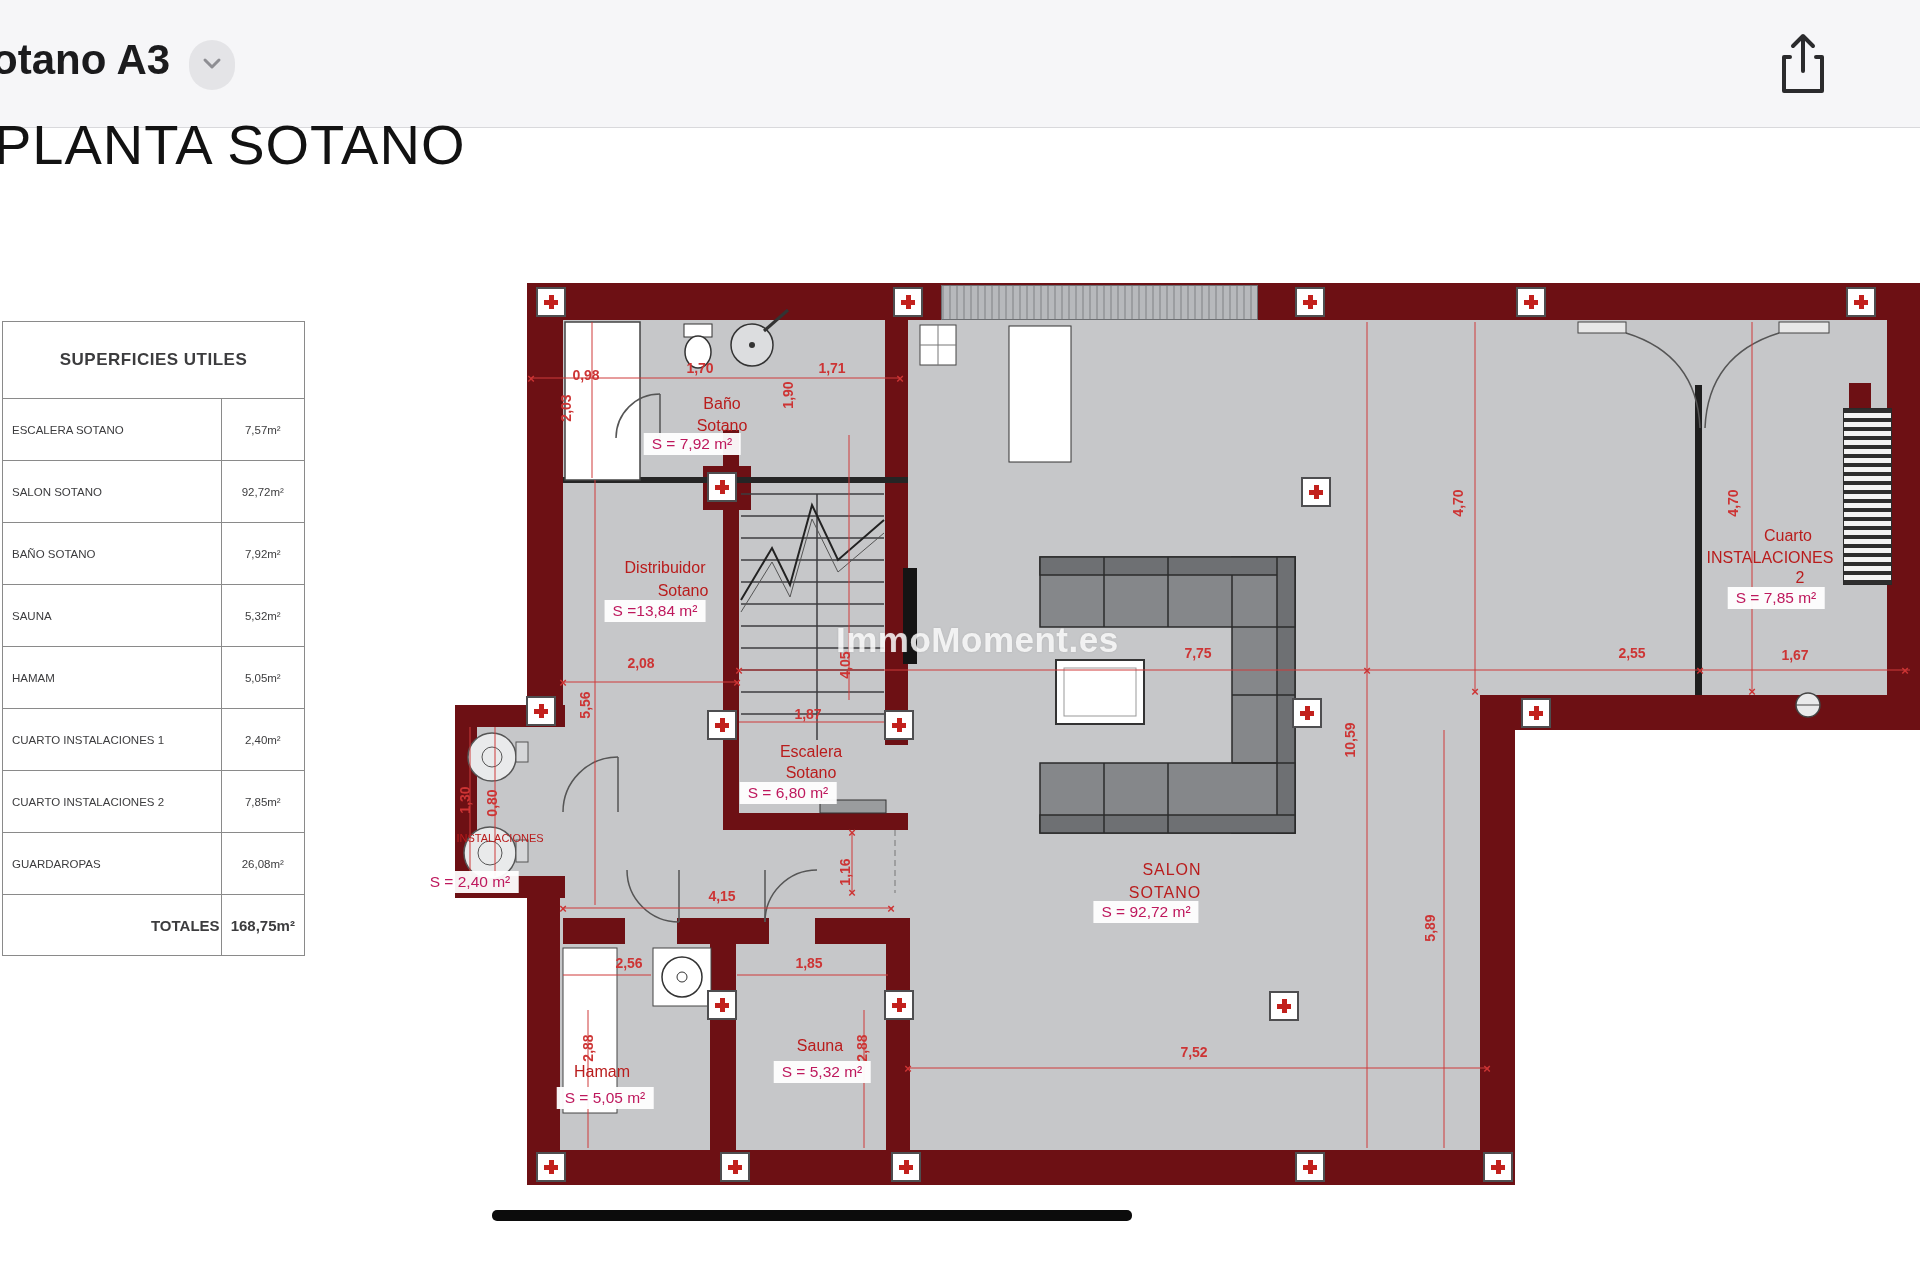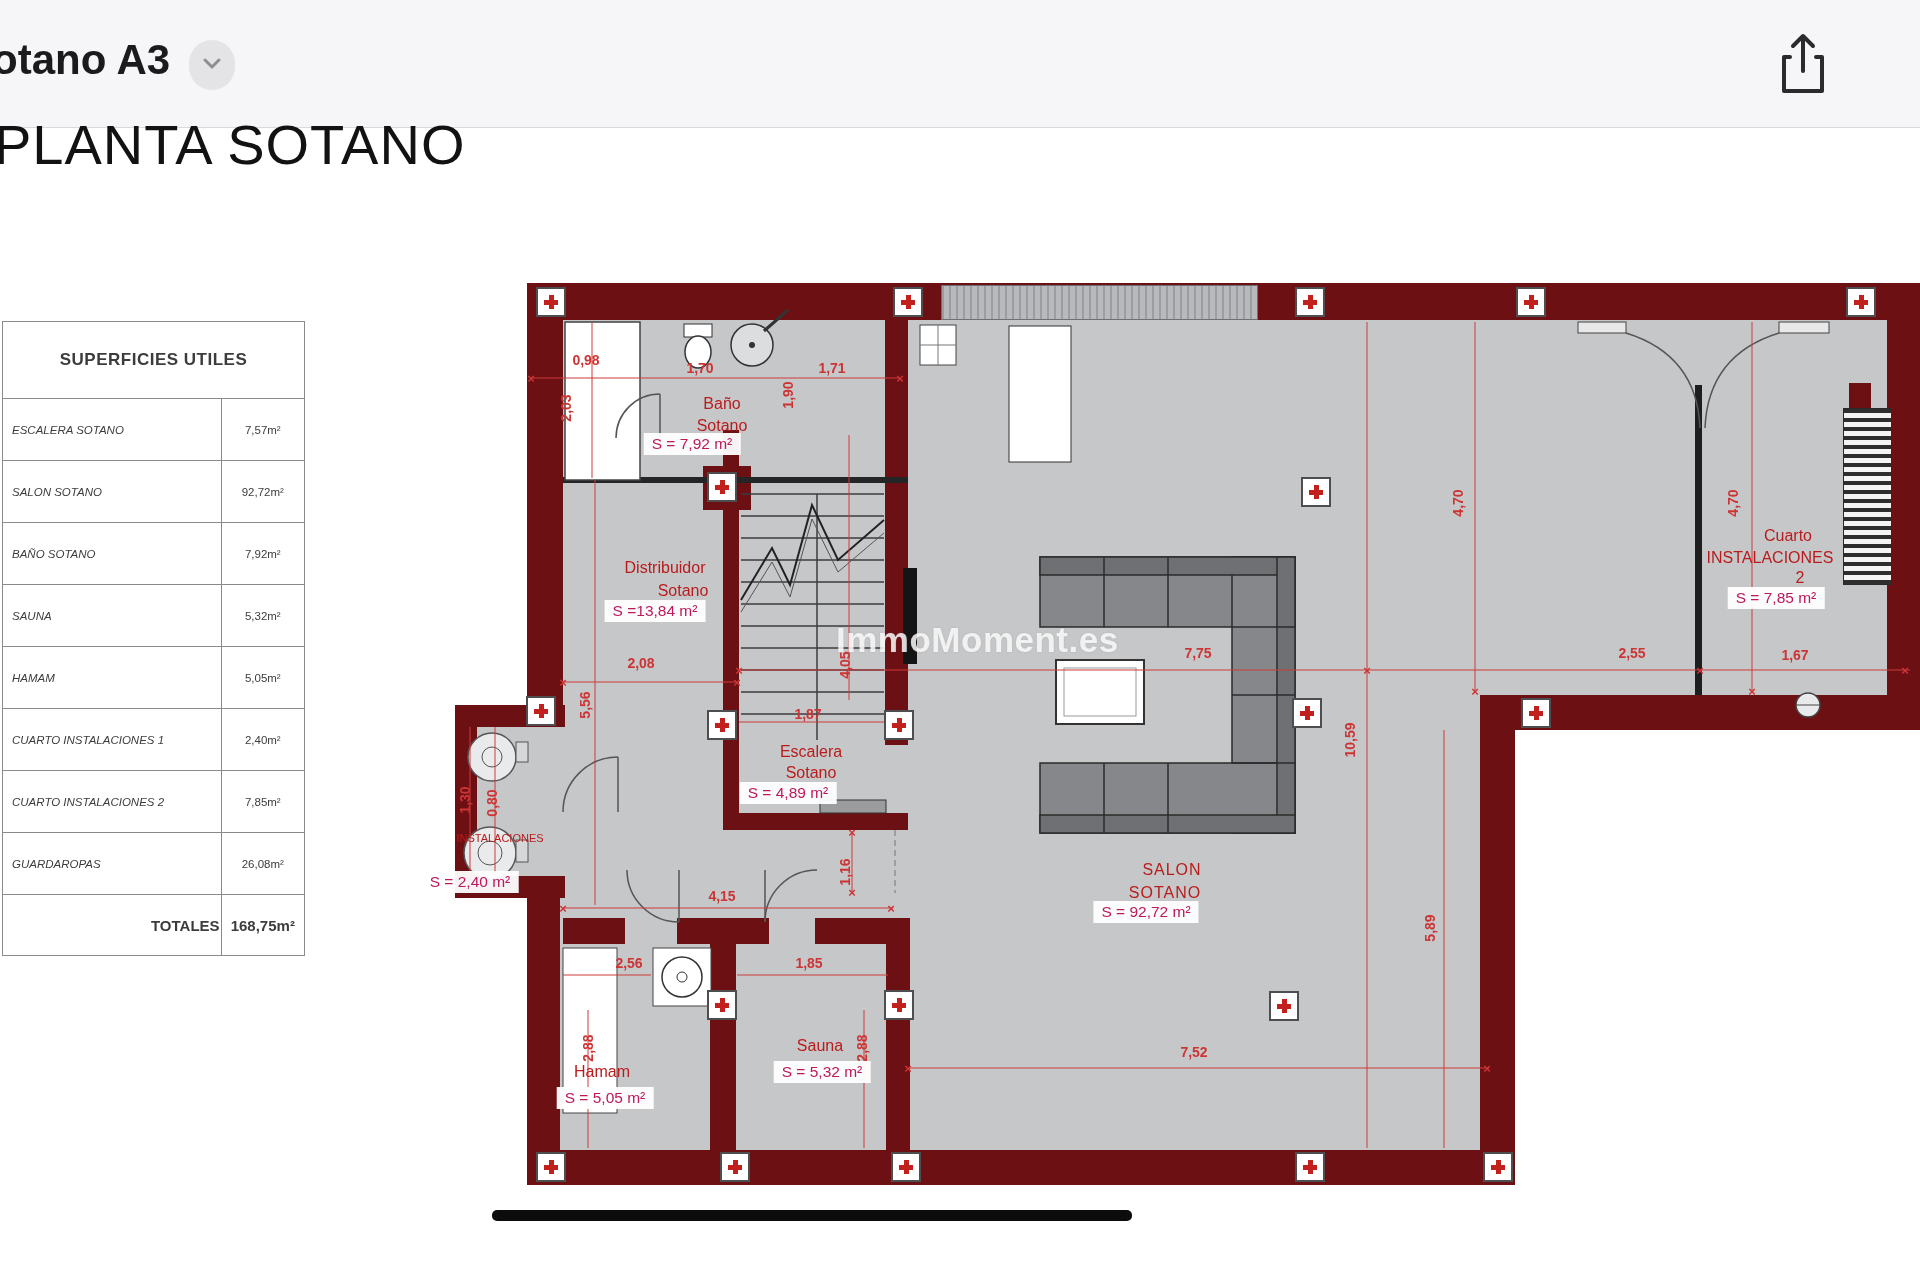--- a/index.html
+++ b/index.html
@@ -18,21 +18,21 @@
   
   .doc-title{position:absolute;left:-6px;top:112px;font-size:56px;font-weight:500;color:#121212;
              letter-spacing:1px;}
 
   
   .sup-table{position:absolute;left:2px;top:321px;width:303px;border:1px solid #8a8a8a;
              border-collapse:collapse;background:#fff;}
   .sup-table td,.sup-table th{border:1px solid #8a8a8a;color:#3c3c3e;}
   .sup-head{height:74px;text-align:center;font-size:17px;font-weight:700;letter-spacing:.5px;}
   .sup-row td{height:59px;font-size:11.5px;}
-  .sup-row .lbl{padding-left:9px;width:219px;font-style:italic;}
+  .sup-row .lbl{padding-left:9px;width:219px;}
   .sup-row .val{text-align:center;width:82px;}
   .sup-total td{height:58px;font-size:15px;font-weight:700;}
   .sup-total .lbl{text-align:right;}
   .sup-total .val{text-align:center;}
 
   
   .plan{position:absolute;left:0;top:0;width:1920px;height:1280px;}
   .plan svg{position:absolute;left:0;top:0;}
 
   .hatch{position:absolute;left:941px;top:285px;width:315px;height:33px;
@@ -338,21 +338,21 @@
     <span class="mk" style="left:906px;top:1167px">
         <i></i>
       </span>
     <span class="mk" style="left:1310px;top:1167px">
         <i></i>
       </span>
     <span class="mk" style="left:1498px;top:1167px">
         <i></i>
       </span>
 
-    <i class="dim" style="left:586px;top:360px">0,98</i>
+    <i class="dim" style="left:586px;top:375px">0,98</i>
     <i class="dim v" style="left:566px;top:408px">2,03</i>
     <i class="dim" style="left:700px;top:368px">1,70</i>
     <i class="dim v" style="left:788px;top:395px">1,90</i>
     <i class="dim" style="left:832px;top:368px">1,71</i>
     <i class="dim" style="left:641px;top:663px">2,08</i>
     <i class="dim v" style="left:585px;top:705px">5,56</i>
     <i class="dim v" style="left:845px;top:665px">4,05</i>
     <i class="dim" style="left:808px;top:714px">1,87</i>
     <i class="dim" style="left:722px;top:896px">4,15</i>
     <i class="dim v" style="left:845px;top:872px">1,16</i>
@@ -391,21 +391,21 @@
     <div class="rlab" style="left:722px;top:404px">Baño</div>
     <div class="rlab" style="left:722px;top:426px">Sotano</div>
     <div class="abox" style="left:692px;top:444px">S = 7,92 m²</div>
 
     <div class="rlab" style="left:665px;top:568px">Distribuidor</div>
     <div class="rlab" style="left:683px;top:591px">Sotano</div>
     <div class="abox" style="left:655px;top:611px">S =13,84 m²</div>
 
     <div class="rlab" style="left:811px;top:752px">Escalera</div>
     <div class="rlab" style="left:811px;top:773px">Sotano</div>
-    <div class="abox" style="left:788px;top:793px">S = 4,89 m²</div>
+    <div class="abox" style="left:788px;top:793px">S = 6,80 m²</div>
 
     <div class="rlab caps" style="left:1172px;top:870px">SALON</div>
     <div class="rlab caps" style="left:1165px;top:893px">SOTANO</div>
     <div class="abox" style="left:1146px;top:912px">S = 92,72 m²</div>
 
     <div class="rlab" style="left:820px;top:1046px">Sauna</div>
     <div class="abox" style="left:822px;top:1072px">S = 5,32 m²</div>
 
     <div class="rlab" style="left:602px;top:1072px">Hamam</div>
     <div class="abox" style="left:605px;top:1098px">S = 5,05 m²</div>

